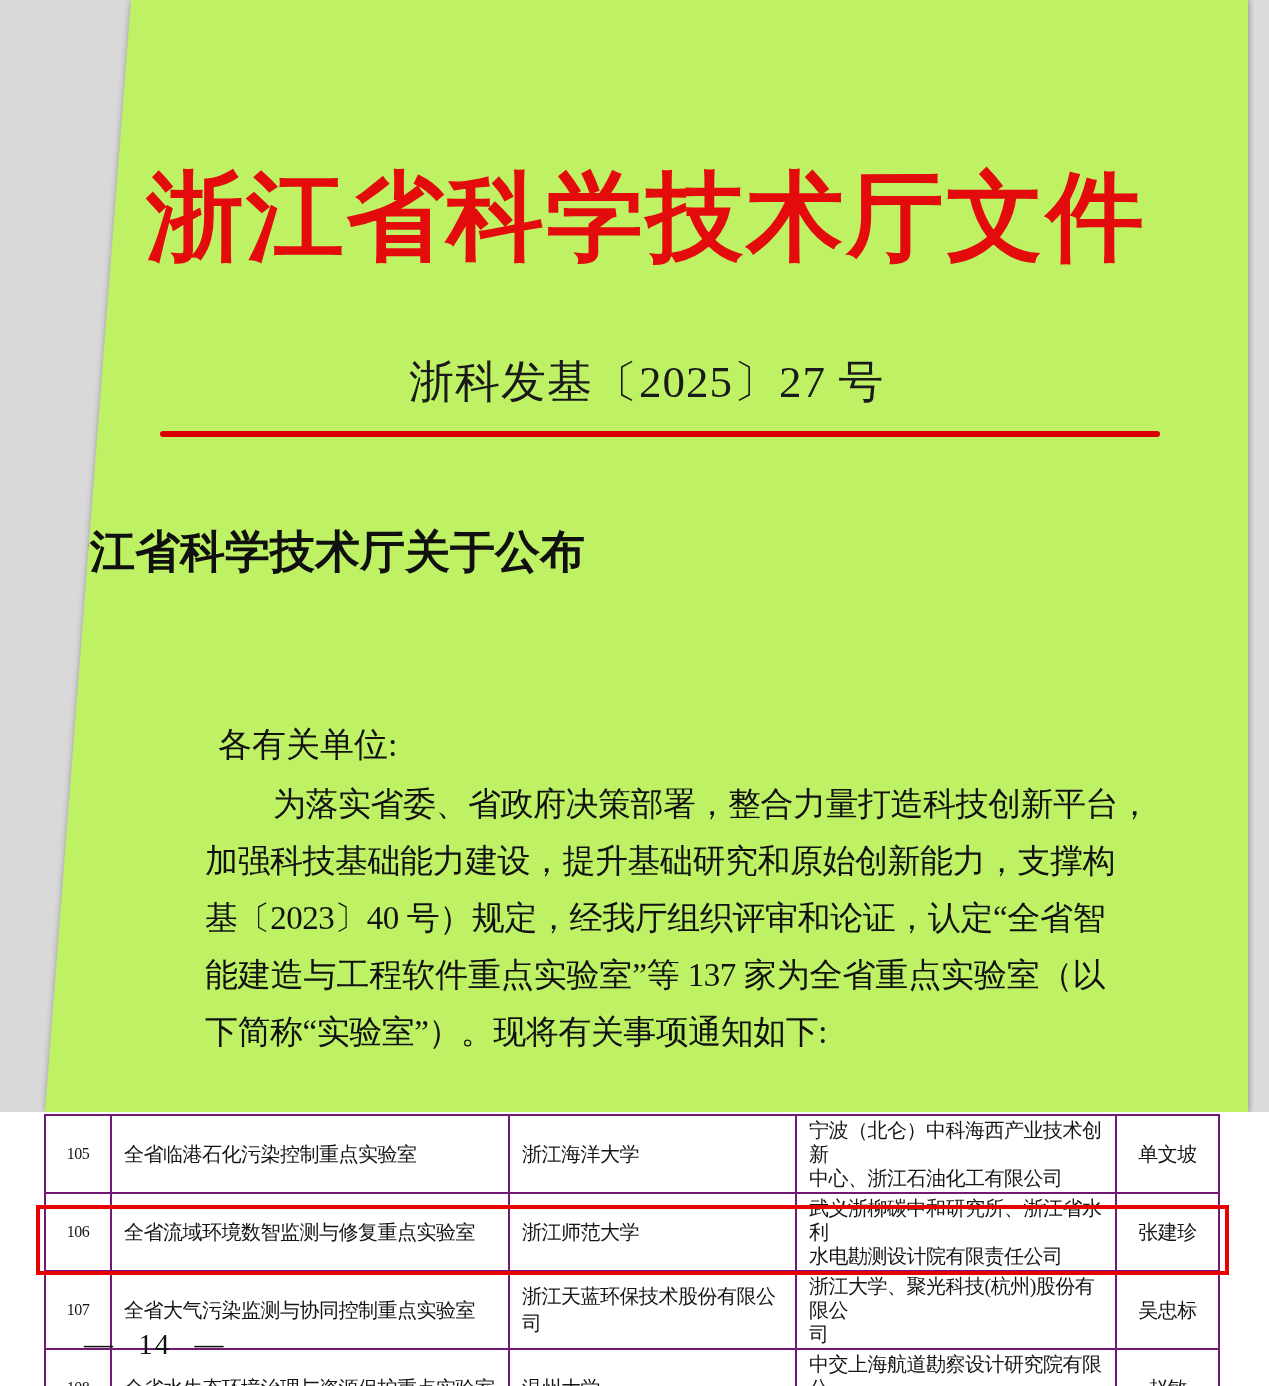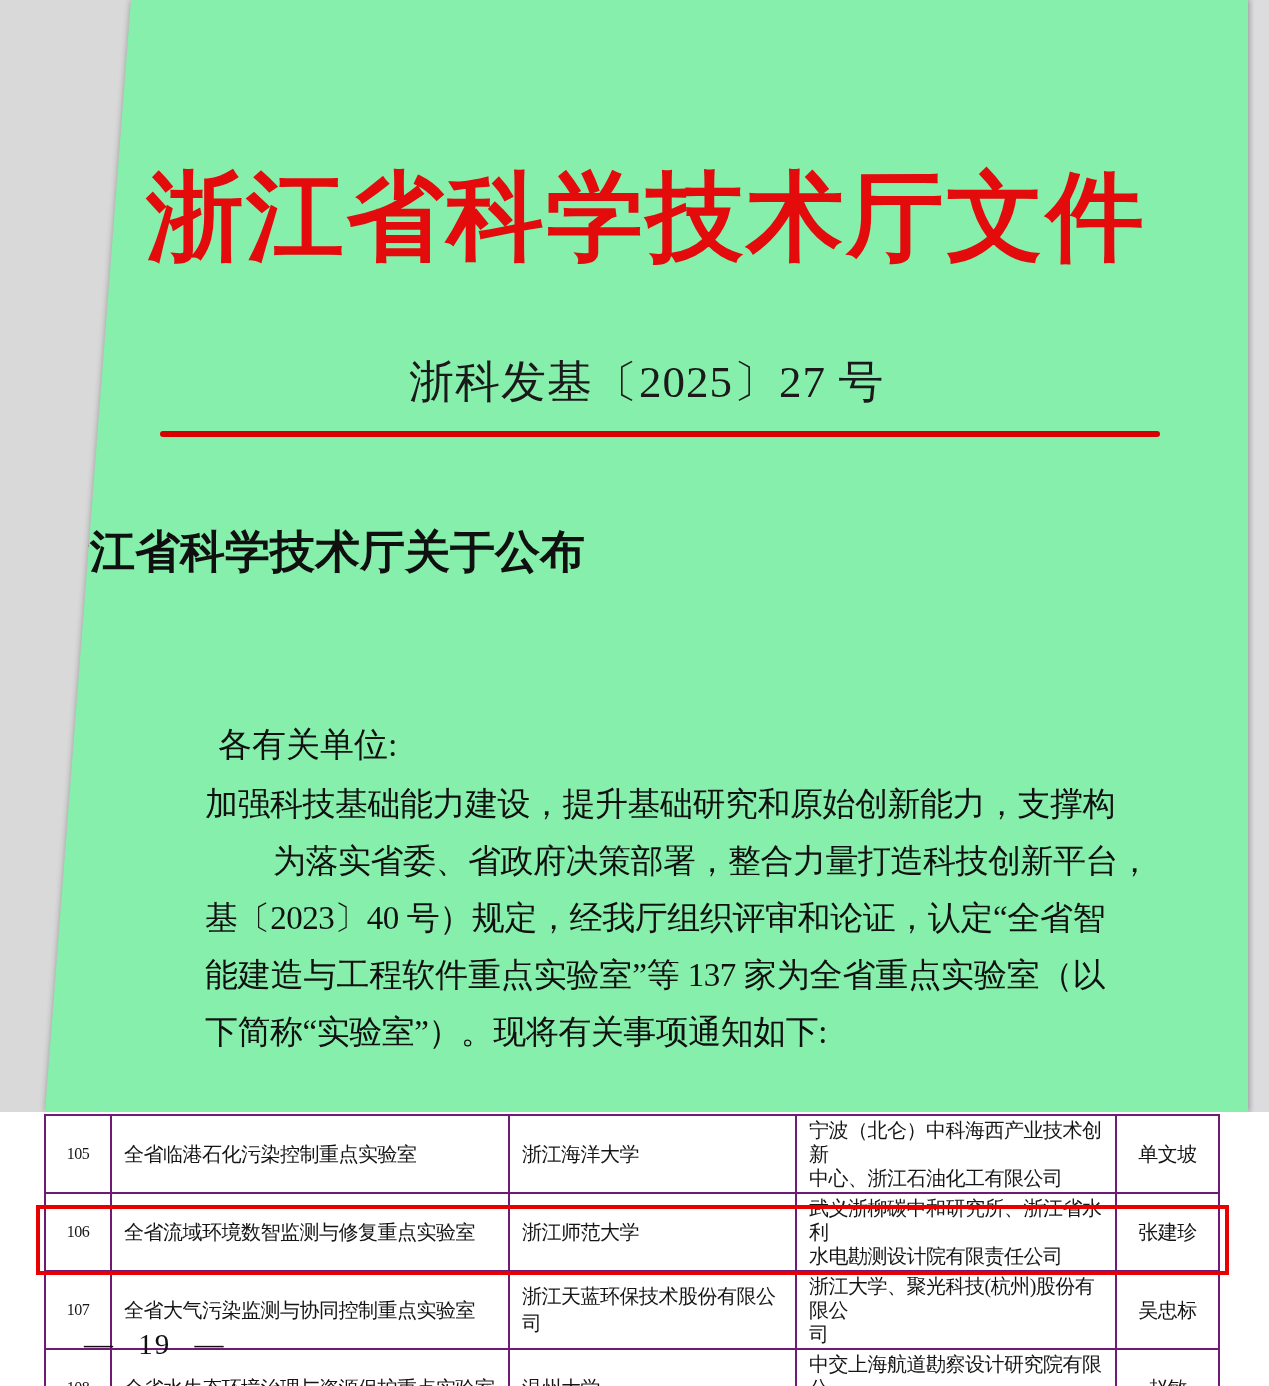--- a/index.html
+++ b/index.html
@@ -8,21 +8,21 @@
     position:relative; width:1269px; height:1386px; overflow:hidden;
     background:#ffffff;
     font-family:"Liberation Serif","DejaVu Serif",serif;
   }
   
   .top-bg{position:absolute; top:0; left:0; width:1269px; height:1112px; background:#d9d9da;}
   .top-bg-edge{position:absolute; top:0; left:1248px; width:21px; height:1115px; background:linear-gradient(90deg,#c9c9cb,#dcdcde 30%); border-bottom-left-radius:7px;}
   
   .page-wrap{position:absolute; top:0; left:0; width:1269px; height:1112px; filter:drop-shadow(0 0 3px rgba(0,0,0,.30));}
   .page{
-    position:absolute; top:0; left:0; width:1269px; height:1112px; background:#86efac;
+    position:absolute; top:0; left:0; width:1269px; height:1112px; background:#bef264;
     clip-path:polygon(131px 0px, 1248px 0px, 1248px 1112px, 45px 1112px);
   }
   .doc-header-title{
     position:absolute; top:138px; left:45px; width:1203px; text-align:center;
     font-size:97px; line-height:160px; font-weight:bold; color:#e30b0b; letter-spacing:3px;
     white-space:nowrap;
   }
   .doc-number{position:absolute; top:352px; left:45px; width:1203px; text-align:center; font-size:45px; color:#1a1a1a; letter-spacing:1px;}
   .red-rule{position:absolute; top:431px; left:160px; width:1000px; height:6px; background:#d80000; border-radius:3px;}
   .notice-title{position:absolute; top:514px; left:45px; width:1203px; text-align:left; font-weight:bold; font-size:45px; line-height:76px; color:#101010;}
@@ -63,22 +63,22 @@
 
       <div class="red-rule"></div>
 
       <div class="notice-title">
         <div>浙江省科学技术厅关于公布</div>
       </div>
 
       <div class="salutation">各有关单位:</div>
 
       <div class="body-text">
+          <div class="body-line first">为落实省委、省政府决策部署，整合力量打造科技创新平台，</div>
           <div class="body-line">加强科技基础能力建设，提升基础研究和原始创新能力，支撑构</div>
-          <div class="body-line first">为落实省委、省政府决策部署，整合力量打造科技创新平台，</div>
           <div class="body-line">基〔2023〕40 号）规定，经我厅组织评审和论证，认定“全省智</div>
           <div class="body-line">能建造与工程软件重点实验室”等 137 家为全省重点实验室（以</div>
           <div class="body-line last">下简称“实验室”）。现将有关事项通知如下:</div>
         </div>
 
     </div>
   </div>
 
   <div class="table-section">
     <table class="results">
@@ -121,15 +121,15 @@
             <td class="col-partners">中交上海航道勘察设计研究院有限公
 司、浙江建投环保工程有限公司</td>
             <td class="col-director">赵敏</td>
           </tr>
         </tbody>
     </table>
   </div>
 
   <div class="highlight-box"></div>
 
-  <div class="page-num">— 19 —</div>
+  <div class="page-num">— 14 —</div>
 
 </div>
 
 </body></html>

